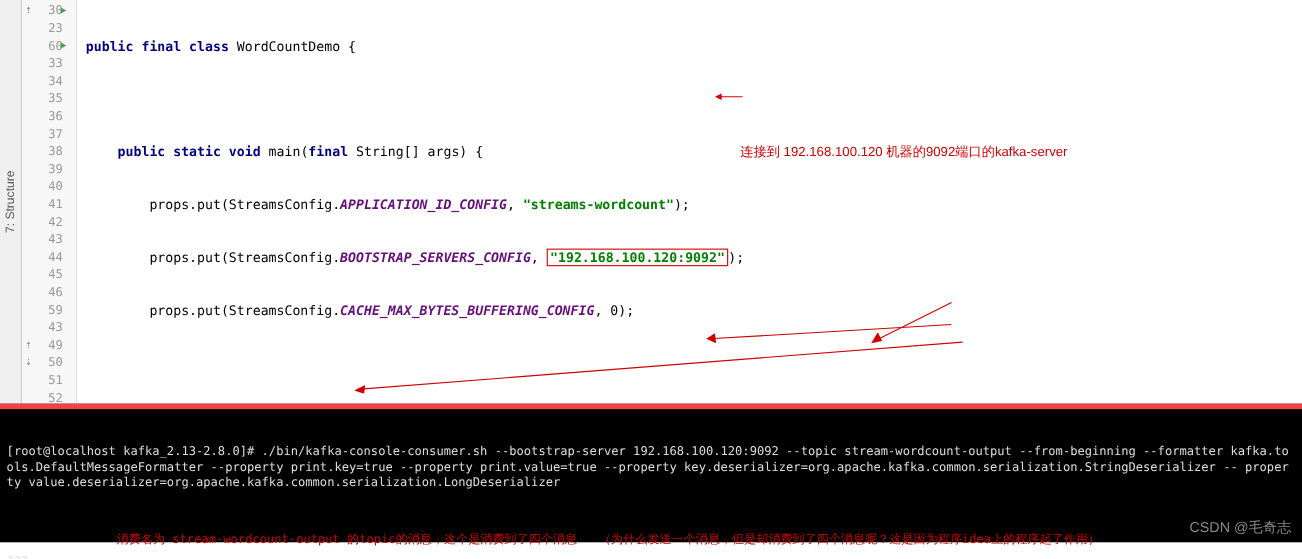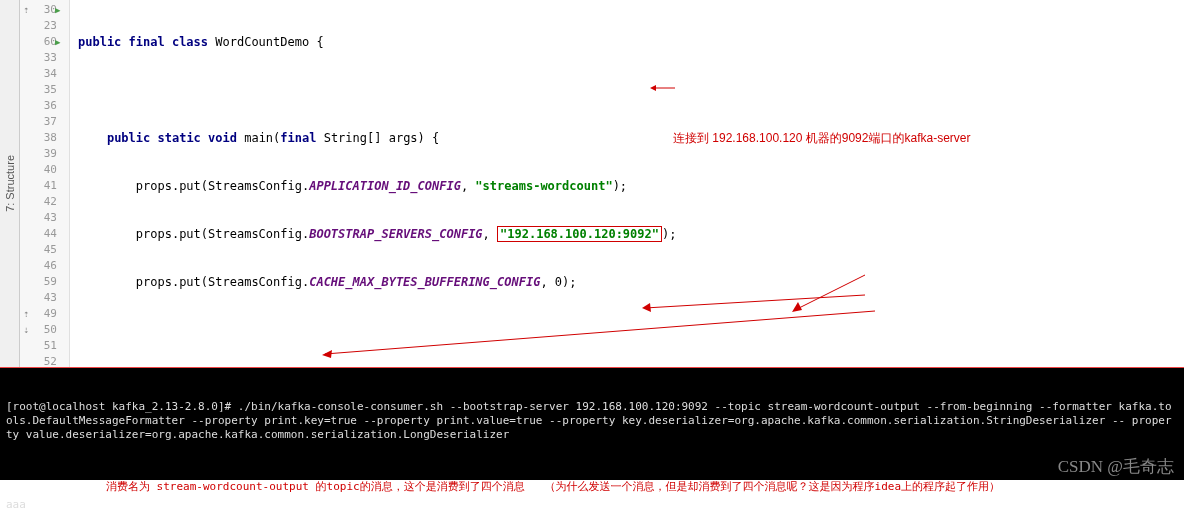--- a/index.html
+++ b/index.html
@@ -12,24 +12,24 @@
 .gutter .run-icon { position: absolute; left: 35px; color: #4a9e4a; font-size: 9px; }
 .gutter .ruler { position: absolute; left: 3px; font-size: 10px; color: #888; }
 .code { flex: 1; line-height: 16px; padding-top: 2px; white-space: pre; position: relative; overflow: hidden; }
 .code .line { height: 16px; padding-left: 8px; }
 .kw { color: #000080; font-weight: bold; }
 .str { color: #008000; font-weight: bold; }
 .fn { color: #000; font-style: italic; text-align: center; }
 .box-red { border: 1px solid #d00000; padding: 0 2px; }
 .anno { position: absolute; color: #d00000; font-family: "SimSun", Arial, sans-serif; font-size: 12px; }
 .arrow { position: absolute; pointer-events: none; }
-.terminal { background: #000; color: #bbb; font-size: 11px; padding: 4px 6px; line-height: 14px; height: 113px; border-top: 1px solid #ef4444; font-family: "Consolas", monospace; position: relative; white-space: pre-wrap; word-break: break-all; }
+.terminal { background: #000; color: #bbb; font-size: 11px; padding: 4px 6px; line-height: 14px; height: 126px; border-top: 5px solid #ef4444; font-family: "Consolas", monospace; position: relative; white-space: pre-wrap; word-break: break-all; }
 .term-red { color: #d00000; }
 .term-white { color: #ddd; }
-.watermark { position: absolute; right: 10px; bottom: 6px; color: #888; font-size: 17px; font-family: Liberation Serif, serif; }
+.watermark { position: absolute; right: 10px; bottom: 6px; color: #888; font-size: 13px; font-family: Liberation Sans, sans-serif; }
 </style>
 </head>
 <body>
 
 <div class="editor-area">
   <div class="sidebar-tab">
     <span>7: Structure</span>
   </div>
   <div class="gutter">
     <div class="ln"><span class="ruler">⇡</span><span class="run-icon">▶</span><span>30</span></div>

